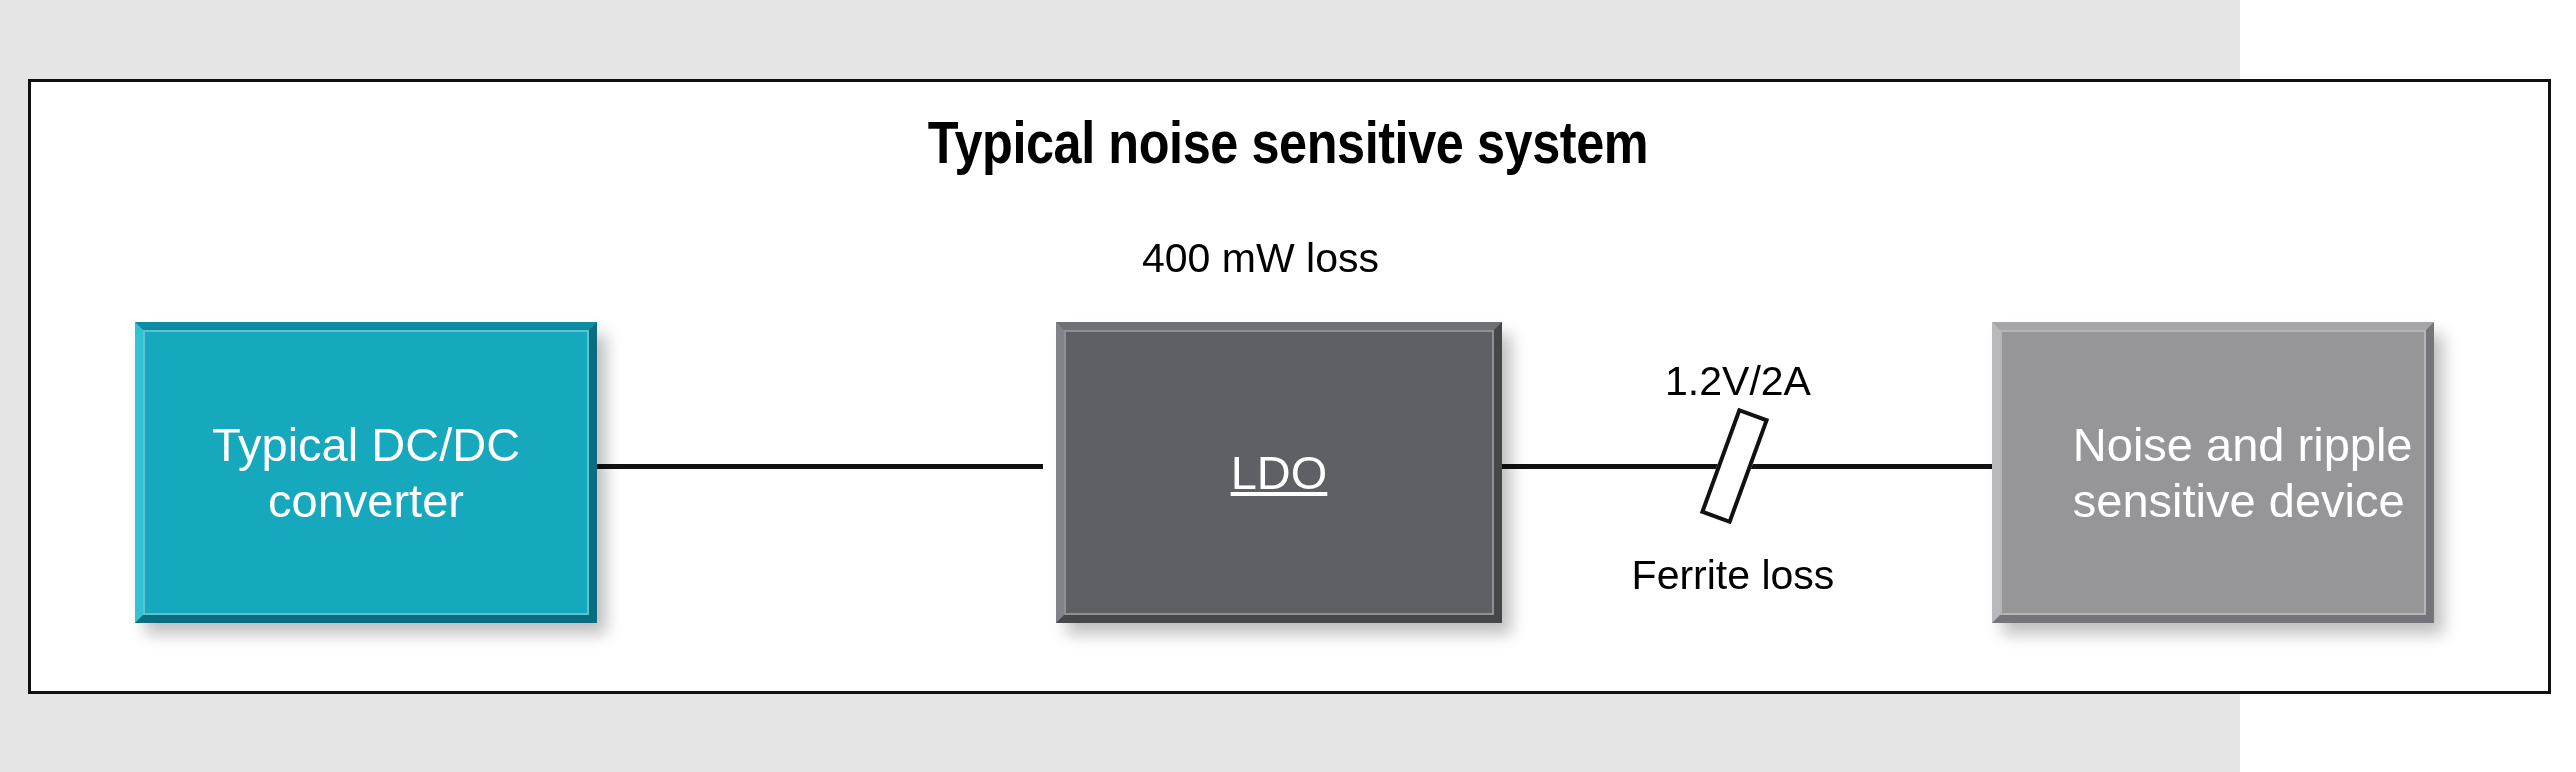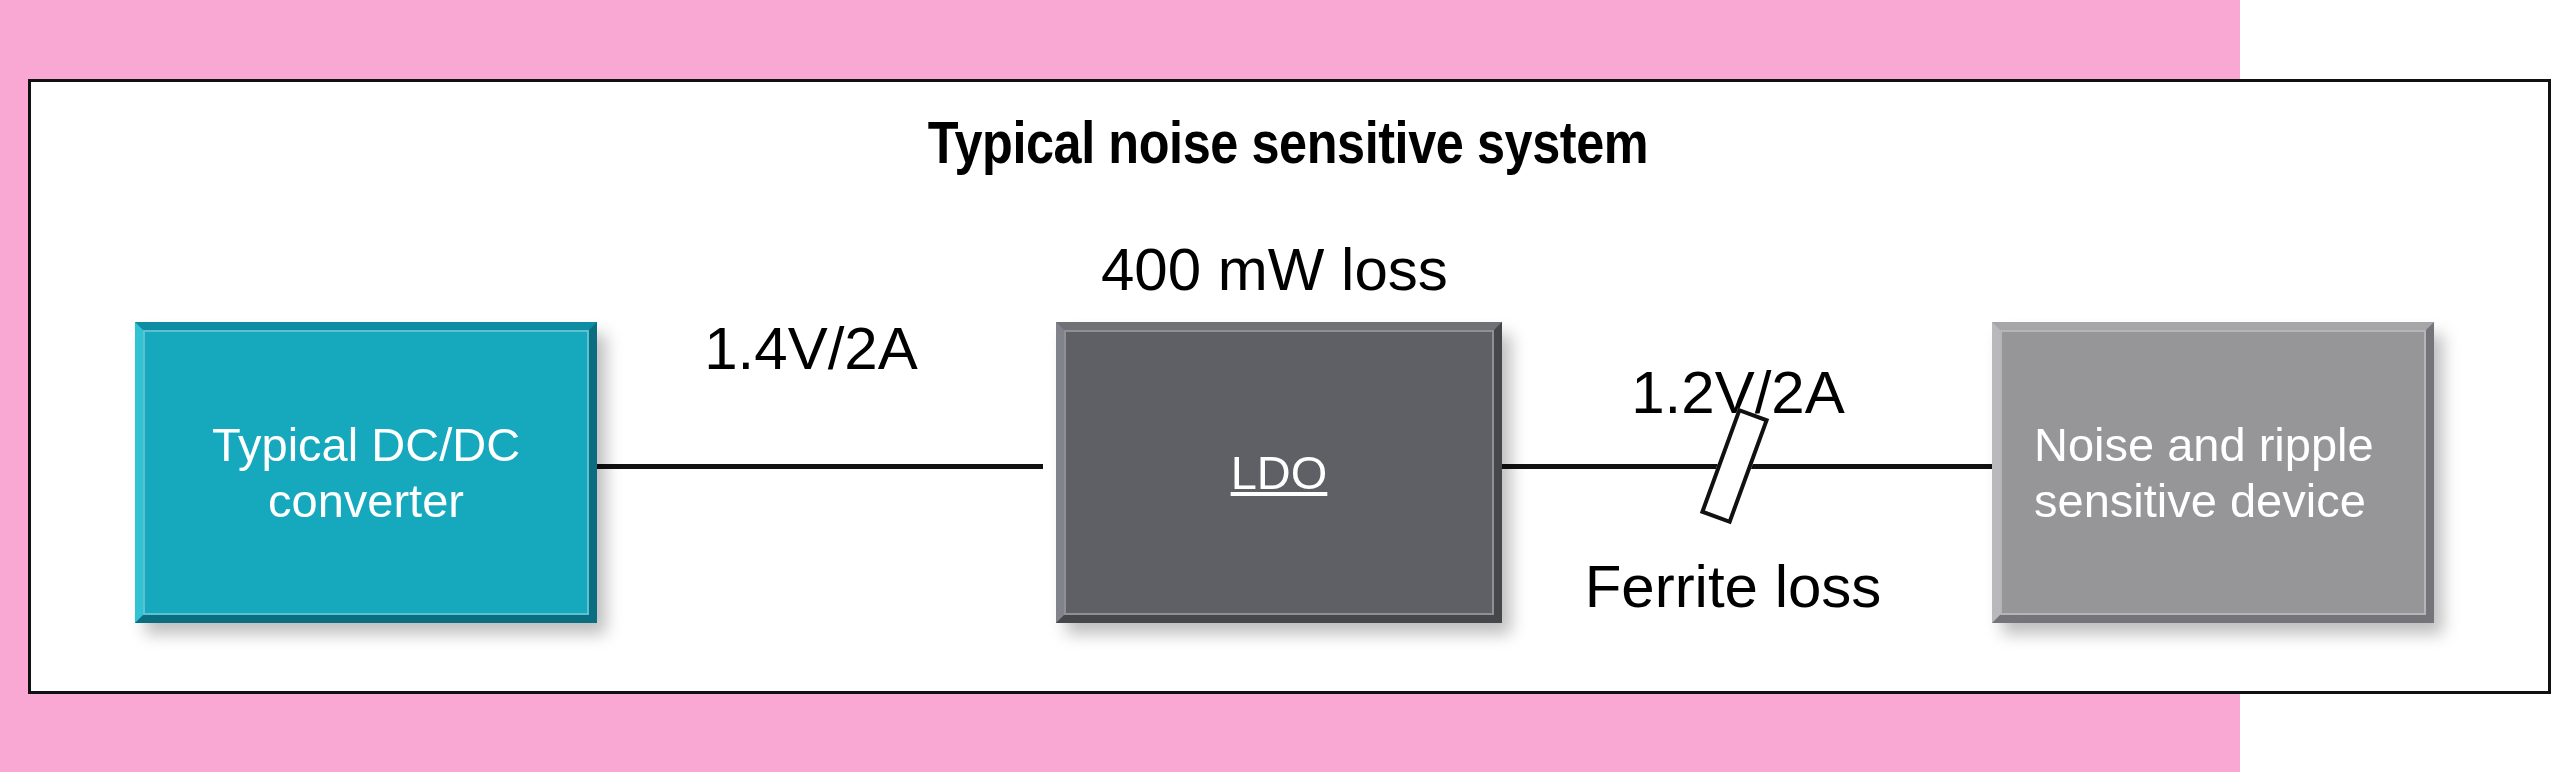--- a/index.html
+++ b/index.html
@@ -11,21 +11,21 @@
     width: 2576px;
     height: 772px;
     font-family: "Liberation Sans", sans-serif;
     overflow: hidden;
   }
 
   #canvas {
     position: relative;
     width: 2240px;
     height: 772px;
-    background: #f9a8d4;
+    background: #e5e5e5;
   }
 
   
   .frame {
     position: absolute;
     left: 28px;
     top: 79px;
     width: 2523px;
     height: 615px;
     border: 3.9px solid #111111;
@@ -101,21 +101,21 @@
     background: #5e6065;
     border-color: #6e7176 #45474b #45474b #808389;
     text-decoration: underline;
   }
   
   .block-device {
     left: 1992px; top: 322px;
     width: 442px; height: 301px;
     background: #969699;
     border-color: #a6a6a9 #74747a #74747a #b9b9bc;
-    justify-content: flex-start;
+    justify-content: flex-end;
     text-align: left;
     padding-left: 34px;
   }
 
   
   .bead {
     position: absolute;
     left: 1718px;
     top: 410px;
     width: 33px;
@@ -124,21 +124,21 @@
     border: 4.8px solid #111111;
     box-sizing: border-box;
     transform: rotate(20deg);
     z-index: 4;
   }
 
   
   .anno {
     position: absolute;
     color: #000000;
-    font-size: 60px;
+    font-size: 41px;
     white-space: nowrap;
     text-align: center;
   }
   .anno-v1   { left: 676px;  top: 314px; width: 270px; }
   .anno-loss { left: 1101px; top: 235px; width: 319px; }
   .anno-v2   { left: 1603px; top: 314px; width: 270px; margin-top: 44px; }
   .anno-bead { left: 1564px; top: 552px; width: 338px; }
 </style>
 </head>
 <body>
@@ -161,21 +161,20 @@
     <span class="label">LDO</span>
   </div>
 
   <div class="block block-device">
     <span class="label">Noise and ripple
 sensitive device</span>
   </div>
 
   <div class="bead"></div>
 
-  <div class="anno anno-v1">1.4V/2A</div>
 
   <div class="anno anno-loss">400 mW loss</div>
 
   <div class="anno anno-v2">1.2V/2A</div>
 
   <div class="anno anno-bead">Ferrite loss</div>
 
 </div>
 
 

